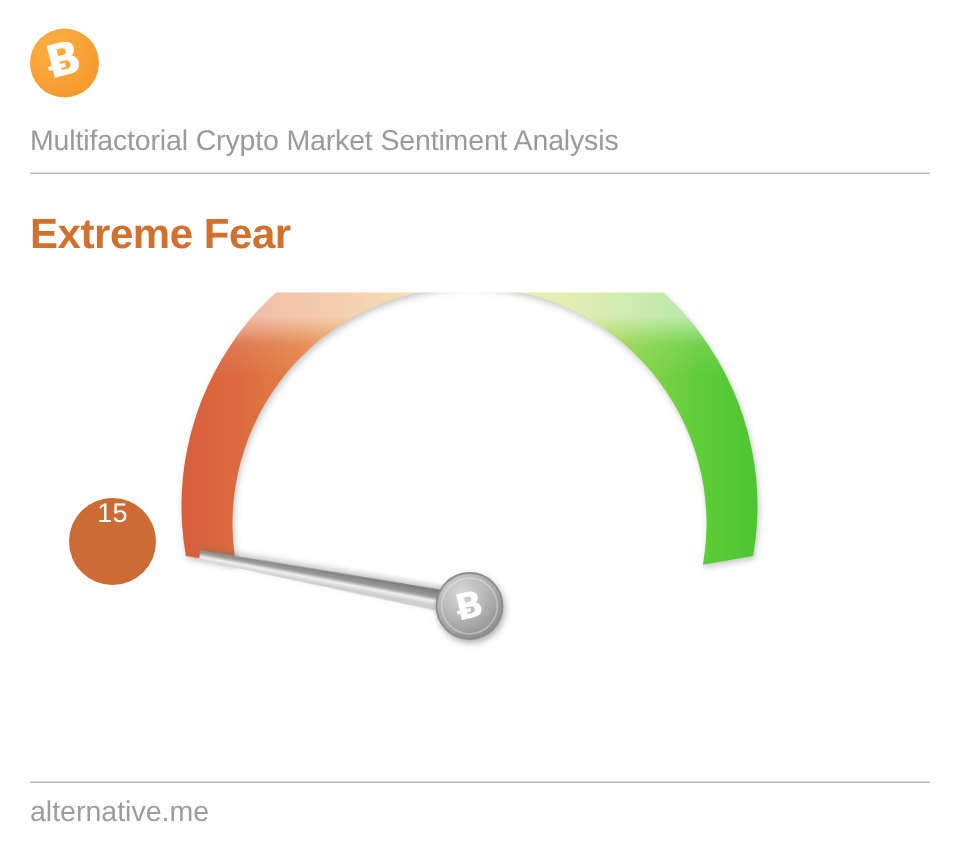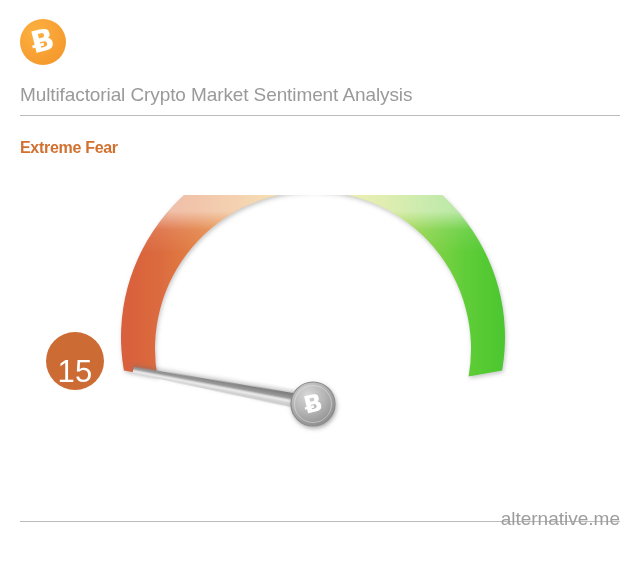--- a/index.html
+++ b/index.html
@@ -89,21 +89,21 @@
     top: 135px;
   }
   .now-label {
     font-size: 24px;
     font-weight: bold;
     color: #111111;
     line-height: 1.18;
     letter-spacing: -0.3px;
   }
   .now-value {
-    font-size: 16px;
+    font-size: 28px;
     font-weight: bold;
     line-height: 1.18;
     letter-spacing: -0.3px;
     margin-top: 4px;
   }
 
   
   .gauge-wrap {
     position: absolute;
     left: 0;
@@ -119,36 +119,36 @@
 
   
   .score-badge {
     position: absolute;
     left: 46px;
     top: 332px;
     width: 58px;
     height: 58px;
     border-radius: 50%;
     display: flex;
-    align-items: flex-end;
+    align-items: flex-start;
     justify-content: center;
     color: #ffffff;
-    font-size: 31px;
+    font-size: 18px;
     font-weight: normal;
     letter-spacing: 0.2px;
   }
 
   
   .footer {
     position: absolute;
     left: 20px;
-    top: 508px;
+    top: 531px;
     width: 600px;
     display: flex;
-    justify-content: flex-end;
+    justify-content: space-between;
     align-items: baseline;
     font-size: 19px;
     color: #9d9d9d;
   }
   .footer span { white-space: nowrap; }
 </style>
 </head>
 <body>
 
 <div class="card">

